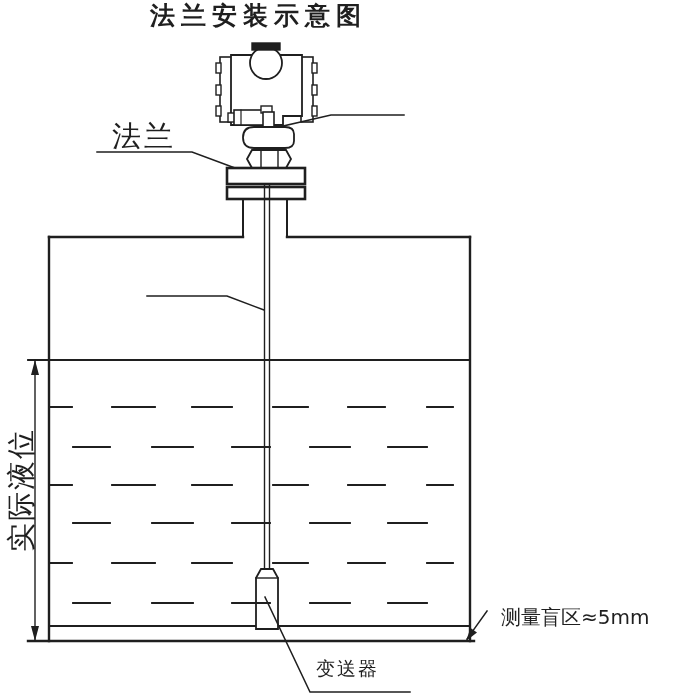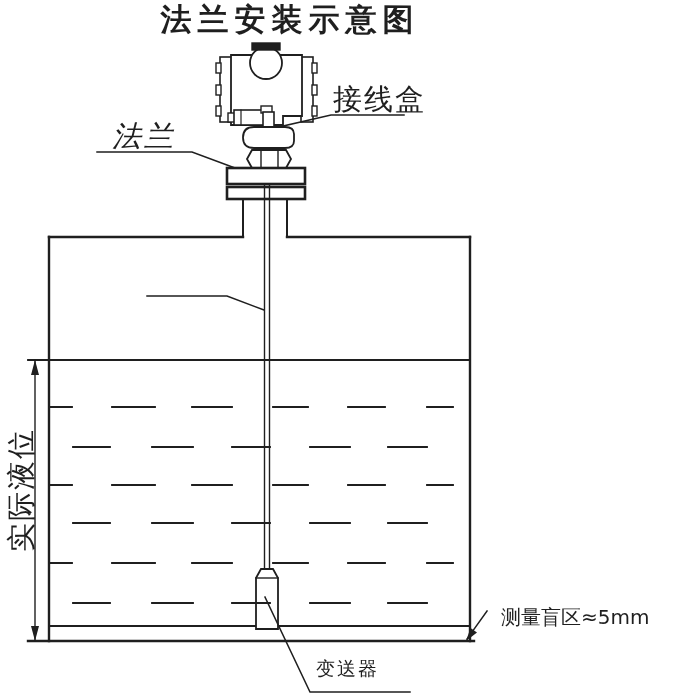--- a/index.html
+++ b/index.html
@@ -3,23 +3,23 @@
 <meta charset="utf-8">
 <style>
   html,body{margin:0;padding:0;background:#fff;}
   #stage{
     position:relative;width:700px;height:700px;background:var(--bg,#fff);
     font-family:"DejaVu Sans","Liberation Sans",sans-serif;
     color:var(--line,#1f1f1f);overflow:hidden;
   }
   #art{position:absolute;left:0;top:0;color:var(--line,#1f1f1f);}
   .lbl{position:absolute;white-space:nowrap;color:var(--line,#1f1f1f);line-height:1.1;}
-  .title{left:150px;top:2px;width:280px;text-align:center;font-size:31px;font-weight:600;letter-spacing:6px;}
+  .title{left:150px;top:2px;width:280px;font-size:25px;font-weight:600;letter-spacing:6px;}
   .jb{left:333px;top:84px;font-size:29px;letter-spacing:2px;}
-  .fl{left:112px;top:121px;font-size:29px;letter-spacing:3px;font-style:italic;}
+  .fl{left:112px;top:121px;font-size:29px;letter-spacing:3px;}
   .ac{left:108px;top:262px;font-size:29px;letter-spacing:1px;}
   .lvl{left:-53px;top:474px;width:150px;height:32px;text-align:center;font-size:29px;letter-spacing:2px;transform:rotate(-90deg);}
   .bz{left:460px;top:606px;font-size:20px;margin-left:41px;}
   .tr{left:316px;top:658px;font-size:19px;letter-spacing:2px;}
 </style>
 </head>
 <body>
 
 <div id="stage">
 
@@ -78,19 +78,18 @@
       <path d="M283,126 L331,115 H404" stroke-width="1.5"></path>
       <path d="M97,152 H192 L235,168" stroke-width="1.5"></path>
       <path d="M147,296 H227 L264,310" stroke-width="1.5"></path>
       <path d="M265,597 L310,692 H410" stroke-width="1.5"></path>
       <path d="M487,611 L467,639" stroke-width="1.5"></path>
       <polygon points="466,641 470.5,628 477,632.5" fill="currentColor" stroke="none"></polygon>
     </g>
   </svg>
 
   <div class="lbl title">法兰安装示意图</div>
-  <div class="lbl jb">接线盒</div>
   <div class="lbl fl">法兰</div>
   <div class="lbl lvl">实际液位</div>
   <div class="lbl bz">测量盲区≈5mm</div>
   <div class="lbl tr">变送器</div>
 
 </div>
 
 </body></html>

